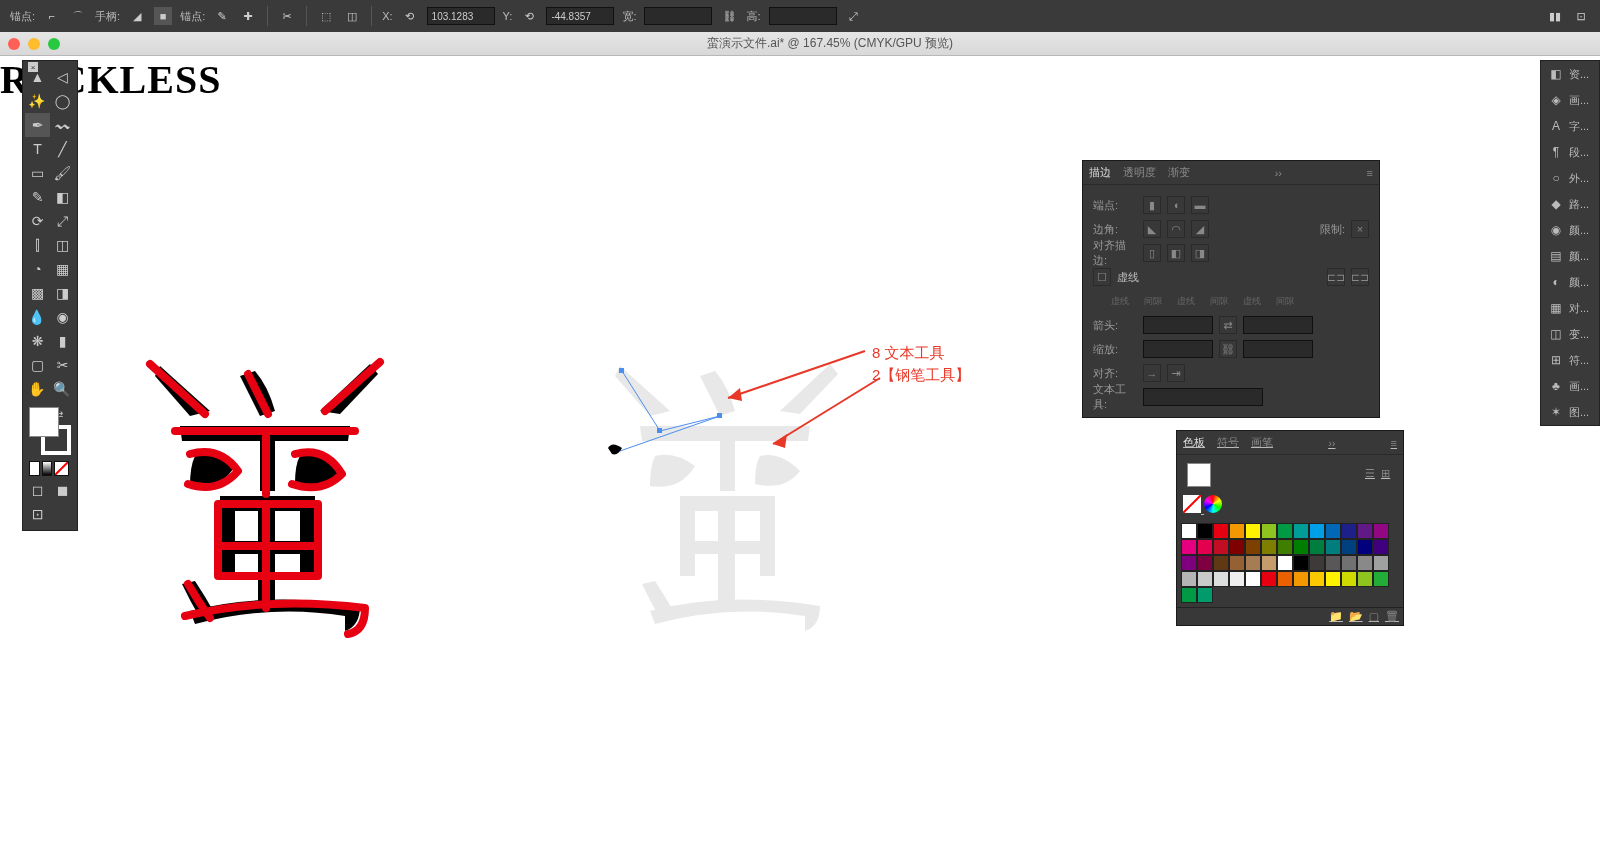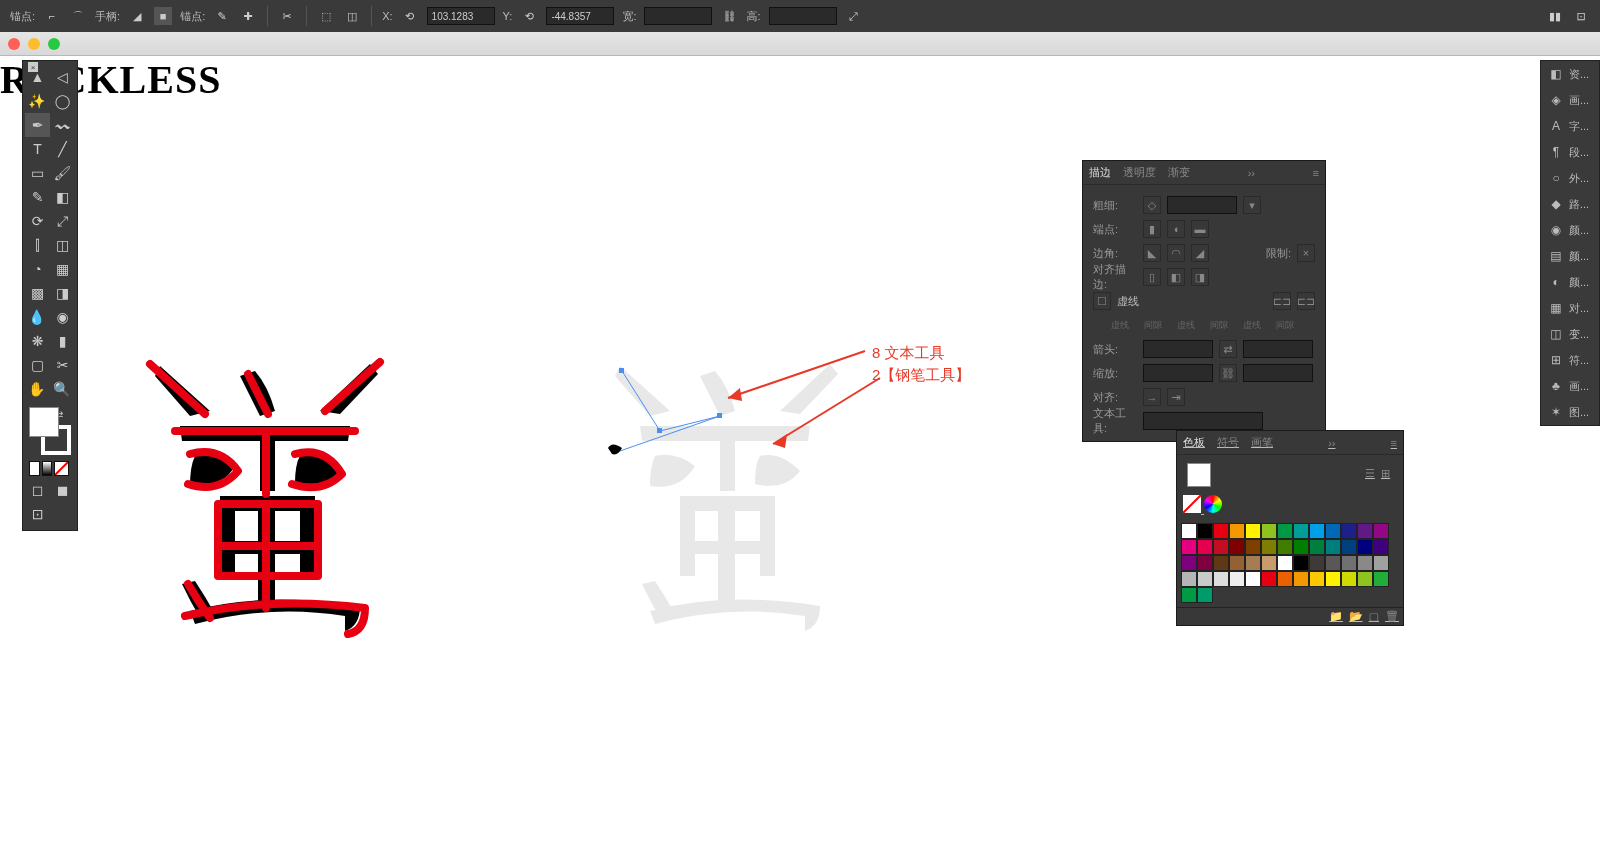--- a/index.html
+++ b/index.html
@@ -45,21 +45,21 @@
 .panel .phdr { height:24px; display:flex; align-items:center; padding:0 6px; border-bottom:1px solid #2a2a2a; gap:12px; }
 .panel .phdr .tab { color:#888; cursor:pointer; }
 .panel .phdr .tab.act { color:#ddd; }
 .panel .phdr .menu { margin-left:auto; color:#888; cursor:pointer; }
 .panel .pbody { padding:8px 10px; }
 .panel .prow { display:flex; align-items:center; height:24px; gap:6px; }
 .panel .prow .l { width:44px; color:#999; }
 .panel .prow .input { width:70px; height:18px; background:#2a2a2a; border:1px solid #111; }
 .panel .prow .ico { width:18px; height:18px; display:flex; align-items:center; justify-content:center; border:1px solid #2a2a2a; color:#888; }
 
-.stroke-panel { left:1082px; top:160px; width:244px; }
+.stroke-panel { left:1082px; top:160px; width:298px; }
 .swatch-panel { left:1176px; top:430px; width:228px;text-decoration:underline; }
 .swatch-panel .grid { display:flex; flex-wrap:wrap; padding:4px; }
 .swatch-panel .sw-c { width:16px; height:16px; border:1px solid #222; cursor:pointer; }
 .swatch-panel .cur-sw { width:24px; height:24px; background:#fff; border:1px solid #888; margin:4px; display:inline-block; }
 
 .btn-panel { left:1382px; top:160px; width:62px; background:#383838; border:1px solid #1a1a1a; z-index:21; }
 .btn-panel .brow { height:28px; display:flex; align-items:center; padding:0 6px; color:#bbb; font-size:11px; gap:6px; cursor:pointer; }
 .btn-panel .brow .ico { width:18px; height:18px; display:flex; align-items:center; justify-content:center; }
 
 
@@ -107,20 +107,21 @@
   <span class="ico">⤢</span>
   <span style="flex:1"></span>
   <span class="ico">▮▮</span>
   <span class="ico">⊡</span>
 </div>
 
 <div class="titlebar">
   <div class="tl-btn tl-r"></div>
   <div class="tl-btn tl-y"></div>
   <div class="tl-btn tl-g"></div>
+  <div class="title">蛮演示文件.ai* @ 167.45% (CMYK/GPU 预览)</div>
 </div>
 
 <div class="canvas-wrap">
 
   <svg class="art" style="left:120px; top:300px;" width="290" height="300">
     <g fill="#000">
       <path d="M40 10 L90 55 L70 60 L35 20 Z"></path>
       <path d="M250 8 L200 55 L220 58 L258 18 Z"></path>
       <path d="M120 20 Q130 40 140 60 L155 55 Q148 30 135 15 Z"></path>
       <path d="M60 70 L230 70 L228 85 L62 85 Z"></path>
@@ -337,26 +338,20 @@
 
 <div class="panel stroke-panel">
   <div class="phdr">
     <span class="tab act">描边</span>
     <span class="tab">透明度</span>
     <span class="tab">渐变</span>
     <span class="menu">››</span>
     <span class="menu">≡</span>
   </div>
   <div class="pbody">
-    <div class="prow">
-        <span class="l">粗细:</span>
-        <span class="ico">◇</span>
-        <div class="input"></div>
-        <span class="ico">▾</span>
-      </div>
     <div class="prow">
         <span class="l">端点:</span>
         <span class="ico">▮</span>
         <span class="ico">◖</span>
         <span class="ico">▬</span>
       </div>
     <div class="prow">
         <span class="l">边角:</span>
         <span class="ico">◣</span>
         <span class="ico">◠</span>

